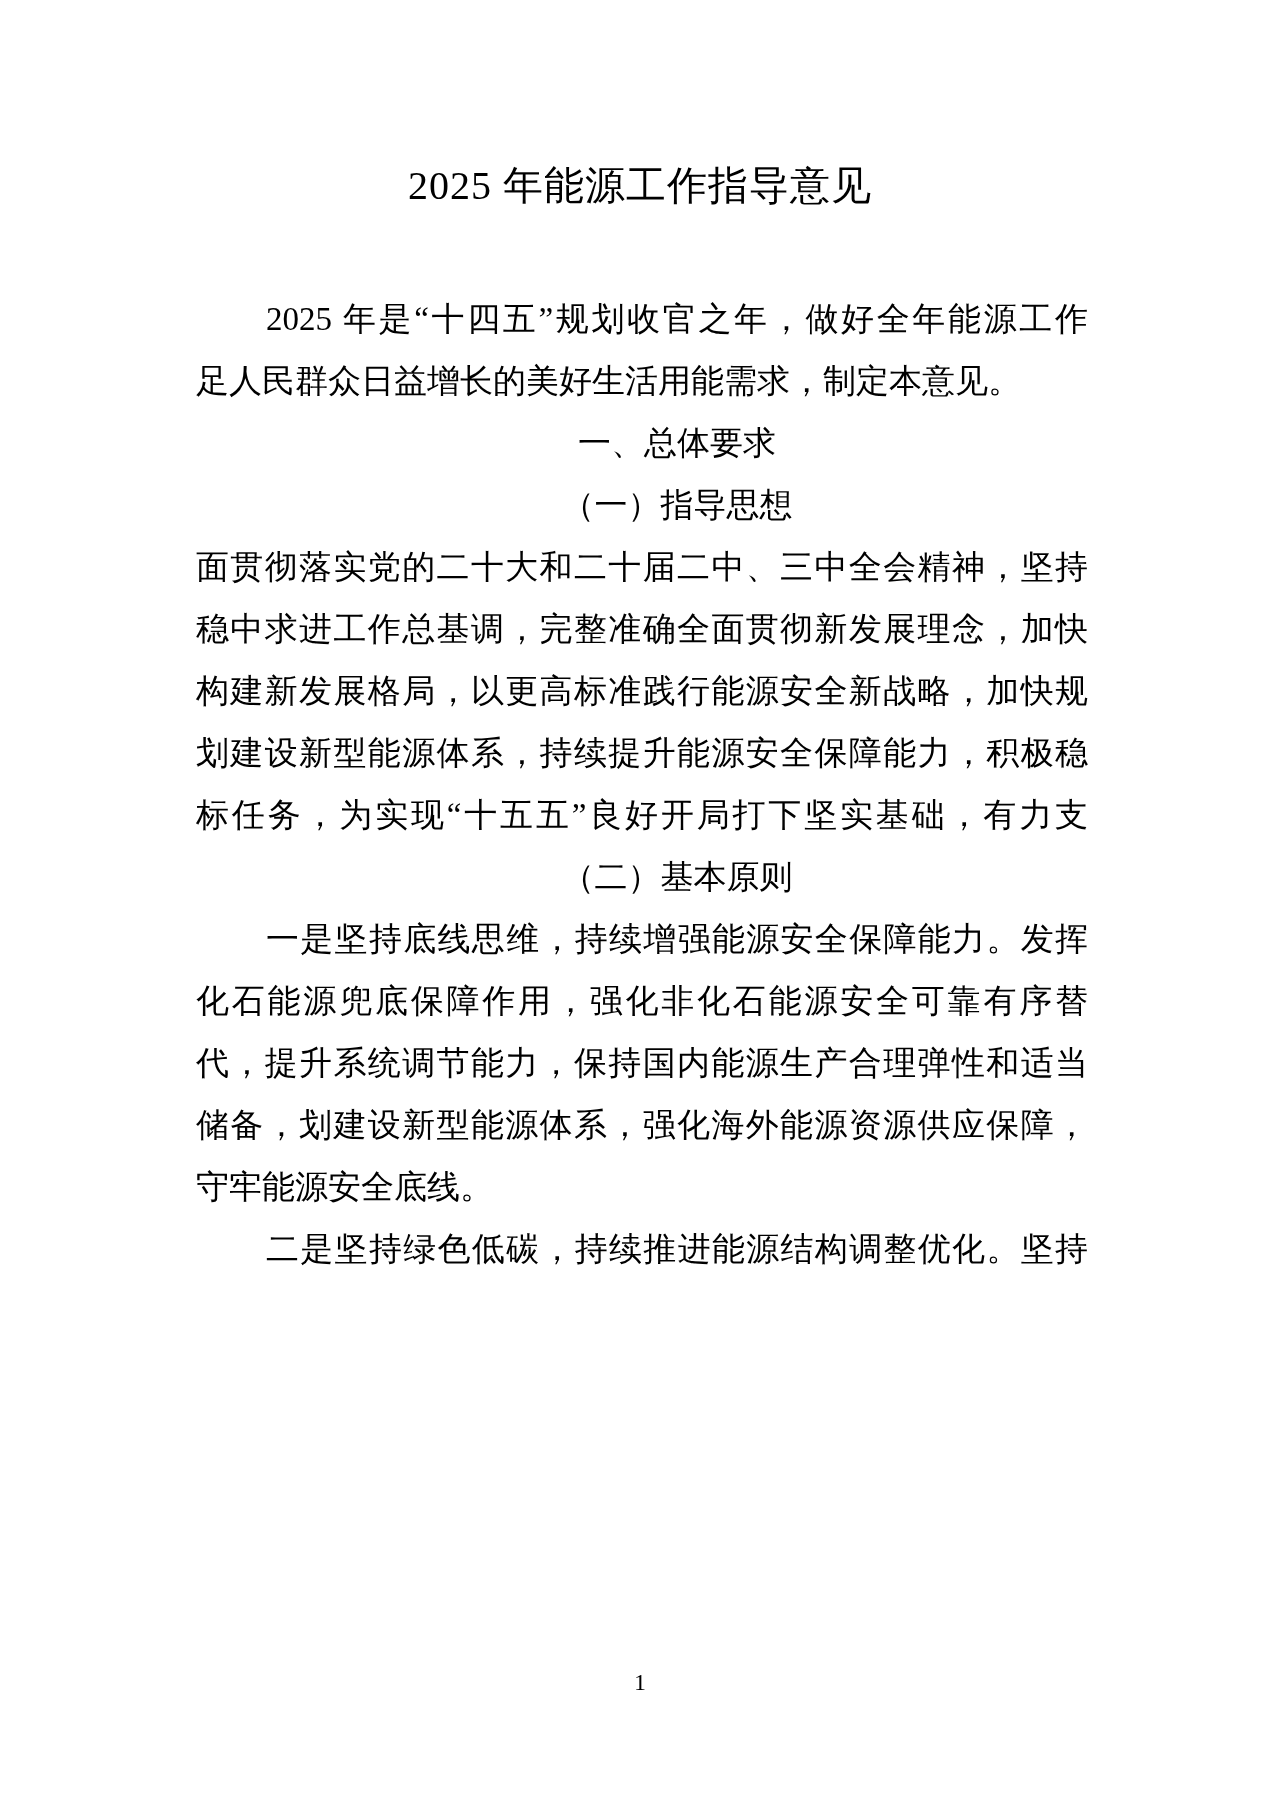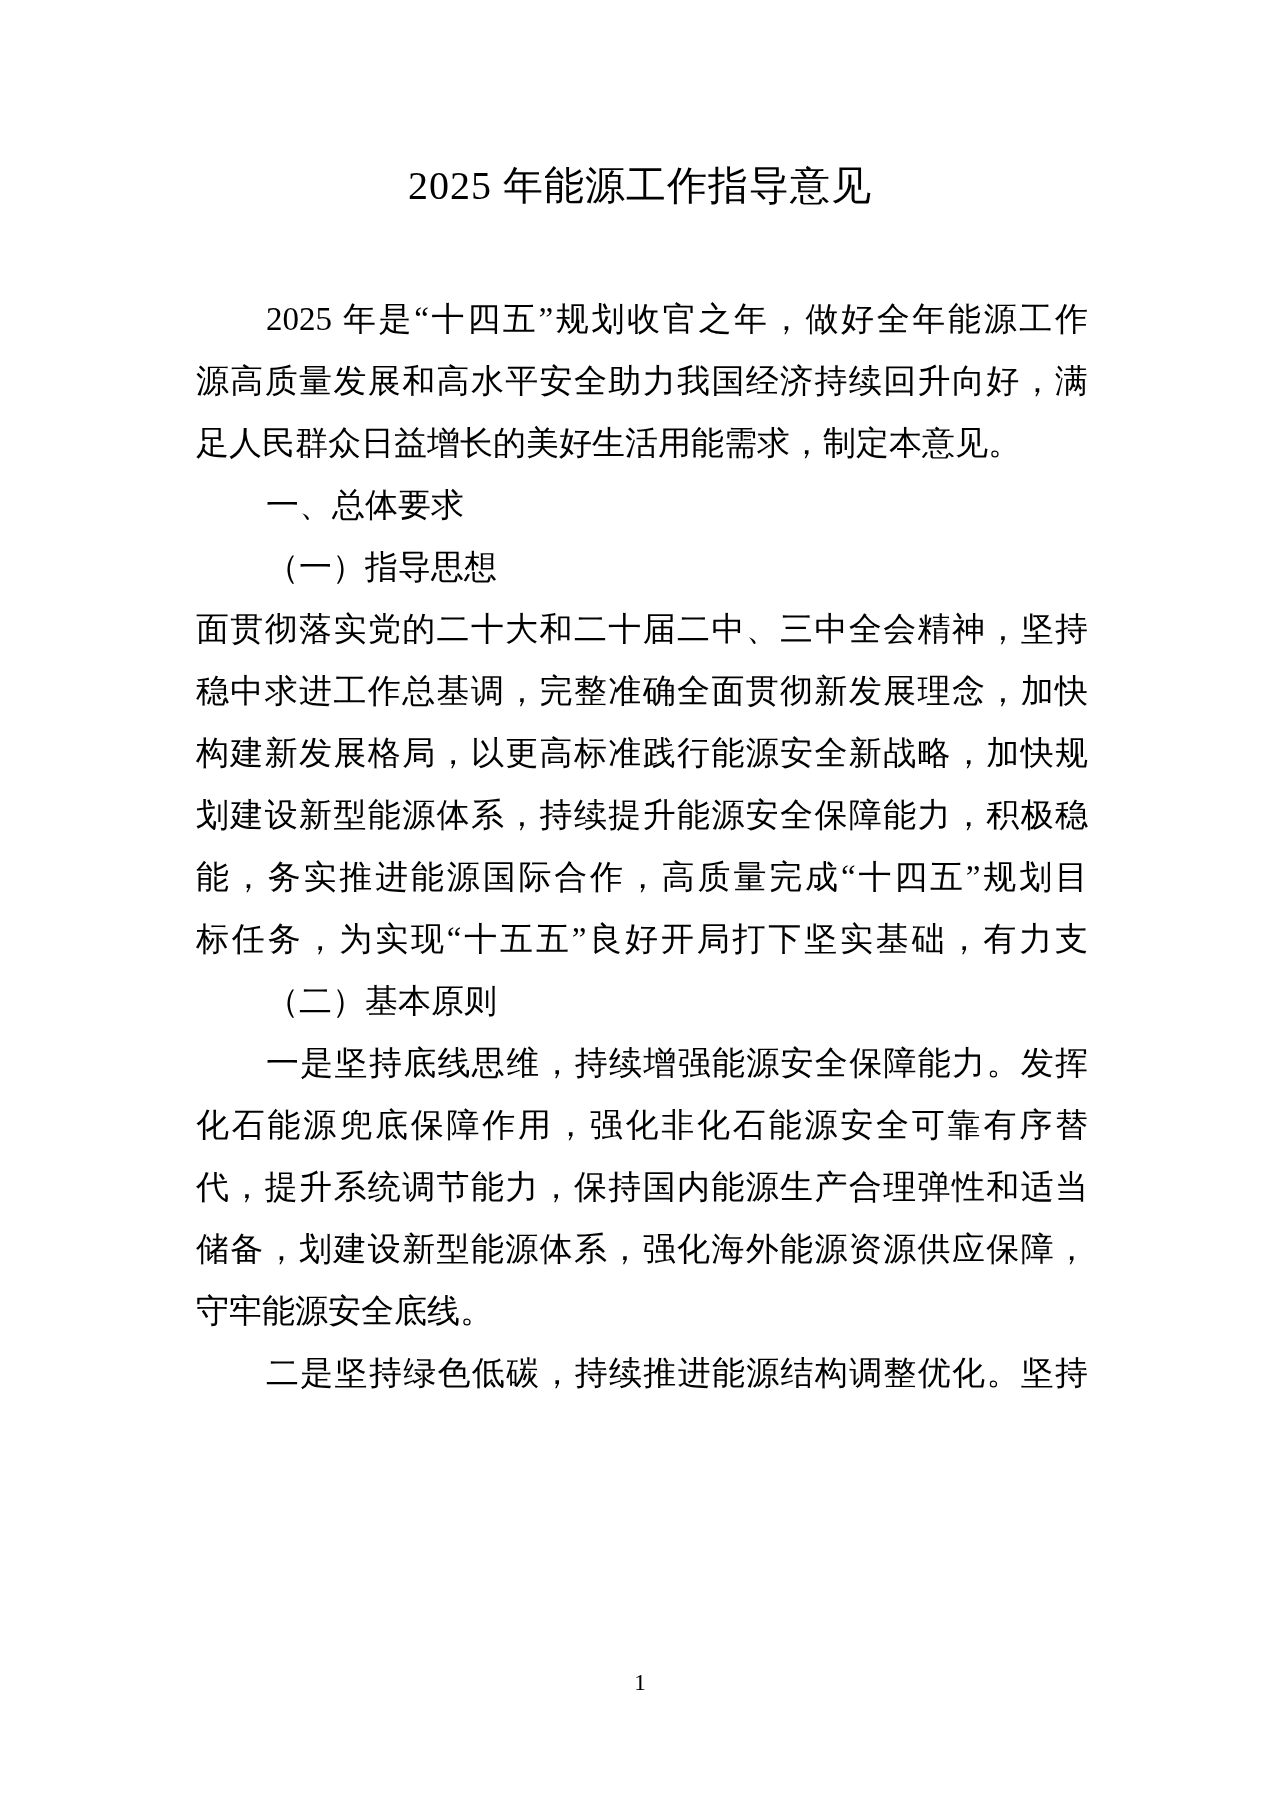--- a/index.html
+++ b/index.html
@@ -36,47 +36,46 @@
     line-height: 62px;
     white-space: nowrap;
   }
   .line.justify {
     white-space: normal;
     text-align: justify;
     text-align-last: justify;
   }
   .line.indent {
     padding-left: 70px;
+    text-align: center;
   }
   .page-number {
     position: absolute;
     left: 0;
     right: 0;
     top: 1668px;
     text-align: center;
     font-size: 24px;
     line-height: 28px;
   }
 </style>
 </head>
 <body>
 
 <div class="page" style="color: rgb(0, 0, 0); background: rgb(255, 255, 255);">
   <h1 class="doc-title">2025 年能源工作指导意见</h1>
   <div class="doc-body" id="doc-body">
       <div class="line justify indent">2025 年是“十四五”规划收官之年，做好全年能源工作</div>
-      <div class="line justify">源高质量发展和高水平安全助力我国经济持续回升向好，满</div>
       <div class="line">足人民群众日益增长的美好生活用能需求，制定本意见。</div>
       <div class="line indent">一、总体要求</div>
       <div class="line indent">（一）指导思想</div>
       <div class="line justify">面贯彻落实党的二十大和二十届二中、三中全会精神，坚持</div>
       <div class="line justify">稳中求进工作总基调，完整准确全面贯彻新发展理念，加快</div>
       <div class="line justify">构建新发展格局，以更高标准践行能源安全新战略，加快规</div>
       <div class="line justify">划建设新型能源体系，持续提升能源安全保障能力，积极稳</div>
-      <div class="line justify">能，务实推进能源国际合作，高质量完成“十四五”规划目</div>
       <div class="line justify">标任务，为实现“十五五”良好开局打下坚实基础，有力支</div>
       <div class="line indent">（二）基本原则</div>
       <div class="line justify indent">一是坚持底线思维，持续增强能源安全保障能力。发挥</div>
       <div class="line justify">化石能源兜底保障作用，强化非化石能源安全可靠有序替</div>
       <div class="line justify">代，提升系统调节能力，保持国内能源生产合理弹性和适当</div>
       <div class="line justify">储备，划建设新型能源体系，强化海外能源资源供应保障，</div>
       <div class="line">守牢能源安全底线。</div>
       <div class="line justify indent">二是坚持绿色低碳，持续推进能源结构调整优化。坚持</div>
     </div>
   <div class="page-number">1</div>

